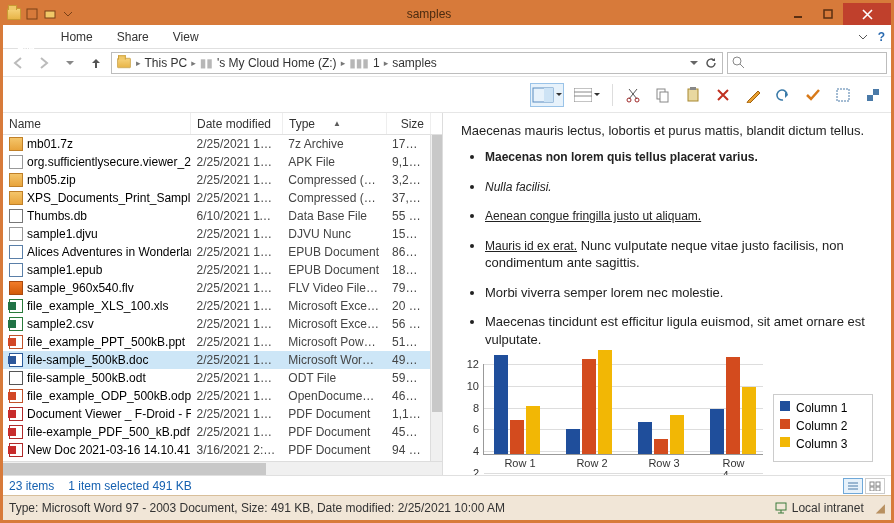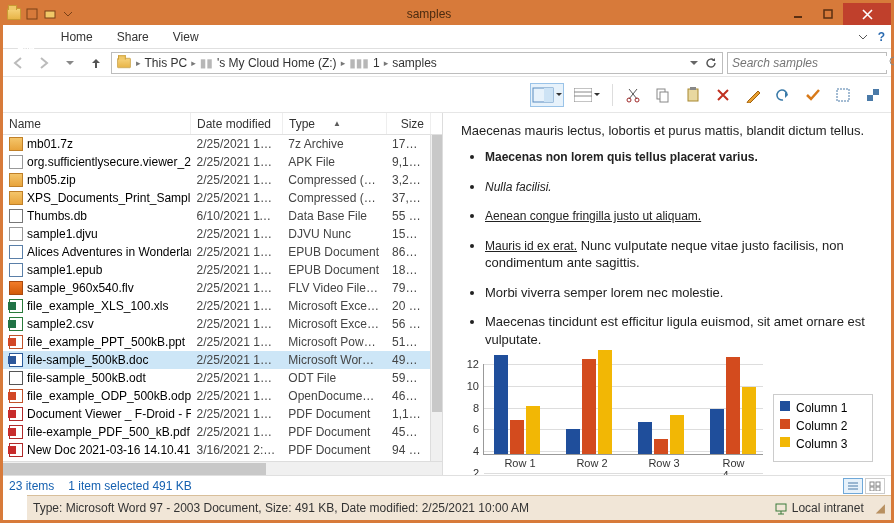--- a/index.html
+++ b/index.html
@@ -86,22 +86,22 @@
 .chart-area .bar { width: 14px; }
 .chart-area .legend { position: absolute; right: 0; top: 30px; width: 100px; border: 1px solid #ccc; padding: 6px; background: #fff; }
 .chart-area .legend .lg { display: flex; align-items: flex-start; gap: 6px; font-size: 11px; margin-bottom: 4px; }
 .chart-area .legend .sw { width: 10px; height: 10px; }
 .chart-area .xlabels { position: absolute; left: 22px; right: 110px; bottom: 0; height: 18px; }
 .chart-area .xl { position: absolute; font-size: 11px; color: #333; transform: translateX(-50%); }
 .statusbar1 { height: 20px; border-top: 1px solid #e0e0e0; display: flex; align-items: center; padding: 0 6px; gap: 14px; color: #1560b0; font-size: 12px; }
 .statusbar1 .right-icons { margin-left: auto; display: flex; gap: 2px; }
 .statusbar1 .vib { width: 20px; height: 16px; border: 1px solid #ccc; display: flex; align-items: center; justify-content: center; }
 .statusbar1 .vib.active { border-color: #6fa8d8; background: #e7f2fb; }
-.statusbar2 { height: 20px; background: #f1e6d7; border-top: 1px solid #d8bf9b; display: flex; align-items: center; padding: 12px 6px; color: #333; font-size: 12px; margin-left: 24px; }
-.statusbar2 .netarea { margin-left: auto; display: flex; align-items: flex-end; gap: 4px; }
+.statusbar2 { height: 20px; background: #f1e6d7; border-top: 1px solid #d8bf9b; display: flex; align-items: center; padding: 12px 6px; color: #333; font-size: 12px; }
+.statusbar2 .netarea { margin-left: auto; display: flex; align-items: center; gap: 4px; }
 .folder-ico { width: 16px; height: 12px; background: linear-gradient(#f6d27a,#e8b548); border: 1px solid #c89a32; border-radius: 1px; position: relative; }
 .folder-ico::before { content: ""; position: absolute; top: -4px; left: 0; width: 7px; height: 4px; background: #f0c868; border: 1px solid #c89a32; border-bottom: none; }
 svg { display: block; }
 </style>
 </head>
 <body>
 <div class="window">
 
 <div class="titlebar">
   <div class="left-icons">
@@ -200,21 +200,20 @@
           </span>
       <span>
             <svg width="14" height="14">
               <path d="M11 7a4 4 0 1 1-1.2-2.8" fill="none" stroke="#555" stroke-width="1.4"></path>
               <path d="M11 2 L11 5 L8 5 Z" fill="#555"></path>
             </svg>
           </span>
     </span>
   </div>
   <div class="searchbox">
-    <input placeholder="Search samples" style="">
     <span>
           <svg width="13" height="13">
             <circle cx="5" cy="5" r="4" fill="none" stroke="#888"></circle>
             <line x1="8" y1="8" x2="12" y2="12" stroke="#888"></line>
           </svg>
         </span>
   </div>
 </div>
 
 <div class="toolbar">

